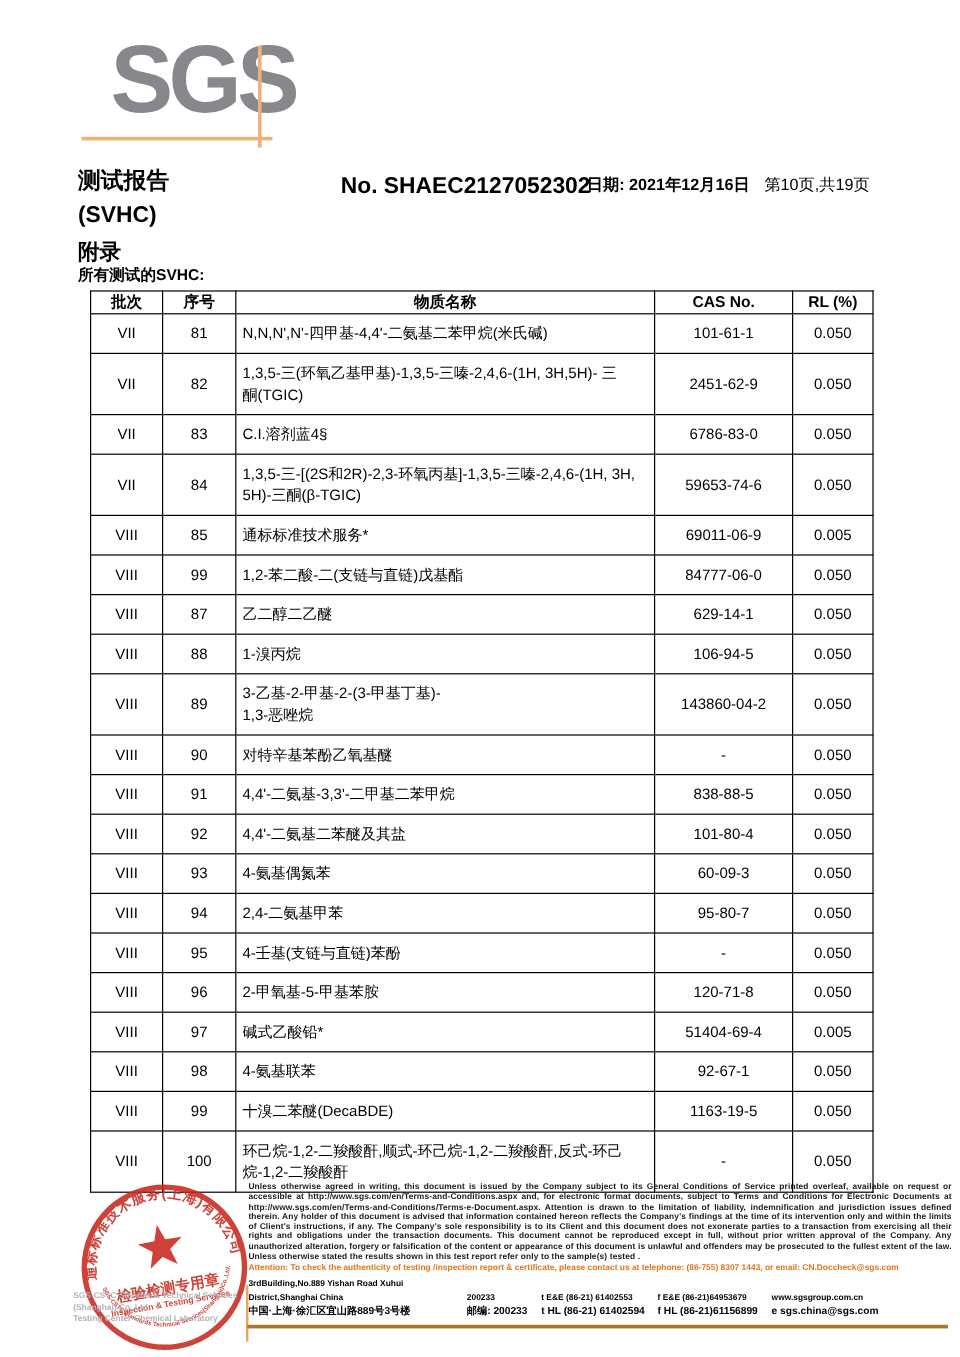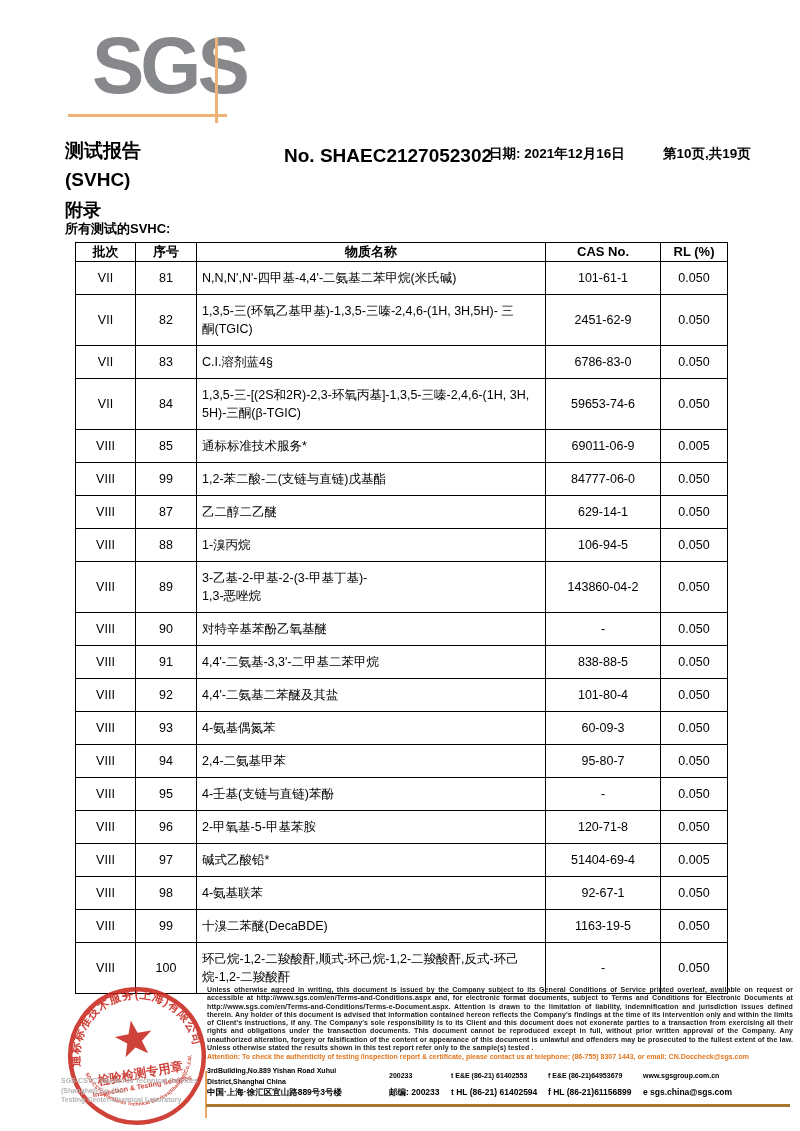--- a/index.html
+++ b/index.html
@@ -23,21 +23,21 @@
     transform: scaleX(0.98); transform-origin: left top;
   }
   .logo-hline { position: absolute; left: 68px; top: 114px; width: 159px; height: 3px; background: #eeb277; }
   .logo-vline { position: absolute; left: 215px; top: 38px; width: 3px; height: 85px; background: #eeb277; }
 
   
   .t-title   { position: absolute; left: 65px;  top: 138px; font-size: 19px; font-weight: bold; }
   .t-svhc    { position: absolute; left: 65px;  top: 169px; font-size: 19px; font-weight: bold; }
   .t-no      { position: absolute; left: 284px; top: 145px; font-size: 19px; font-weight: 600; }
   .t-date    { position: absolute; left: 489px; top: 145px; font-size: 13.5px; font-weight: 600; }
-  .t-page    { position: absolute; left: 663px; top: 145px; font-size: 13.5px; font-weight: 700; }
+  .t-page    { position: absolute; left: 637px; top: 145px; font-size: 13.5px; font-weight: 400; }
   .t-appendix{ position: absolute; left: 65px;  top: 198px; font-size: 18px; font-weight: bold; }
   .t-allsvhc { position: absolute; left: 65px;  top: 220px; font-size: 13px; font-weight: bold; }
 
   
   table.svhc {
     position: absolute; left: 75px; top: 242px; width: 652px;
     border-collapse: collapse; table-layout: fixed;
   }
   table.svhc th, table.svhc td {
     border: 1.6px solid #000;
@@ -61,21 +61,21 @@
   .fine-print { position: absolute; left: 207px; top: 986px; width: 586px; }
   .disclaimer {
     font-size: 7px; line-height: 8.3px; font-weight: 600;
     text-align: justify; color: #1b1b1b; letter-spacing: 0.1px;
   }
   .attention {
     margin-top: 1px; font-size: 7px; line-height: 8.3px; font-weight: bold;
     color: #e0761f; text-align: justify;
   }
   .addresses { margin-top: 3px; }
-  .addr-row { display: flex; align-items: center; font-size: 7px; font-weight: 600; line-height: 11px; }
+  .addr-row { display: flex; align-items: flex-end; font-size: 7px; font-weight: 600; line-height: 11px; }
   .addr-row .a0 { width: 182px; }
   .addr-row .a1 { width: 62px; }
   .addr-row .a2 { width: 97px; }
   .addr-row .a3 { width: 95px; }
   .addr-row .a4 { width: 110px; }
   .addr-row.cn { font-size: 8.5px; }
 
   .vrule  { position: absolute; left: 205px; top: 1071px; width: 2px; height: 47px; background: #eaa55e; }
   .hrule  { position: absolute; left: 206px; top: 1104px; width: 584px; height: 2.5px; background: #a9782f; }
   .member { position: absolute; left: 466px; top: 1110px; width: 330px; text-align: center;

